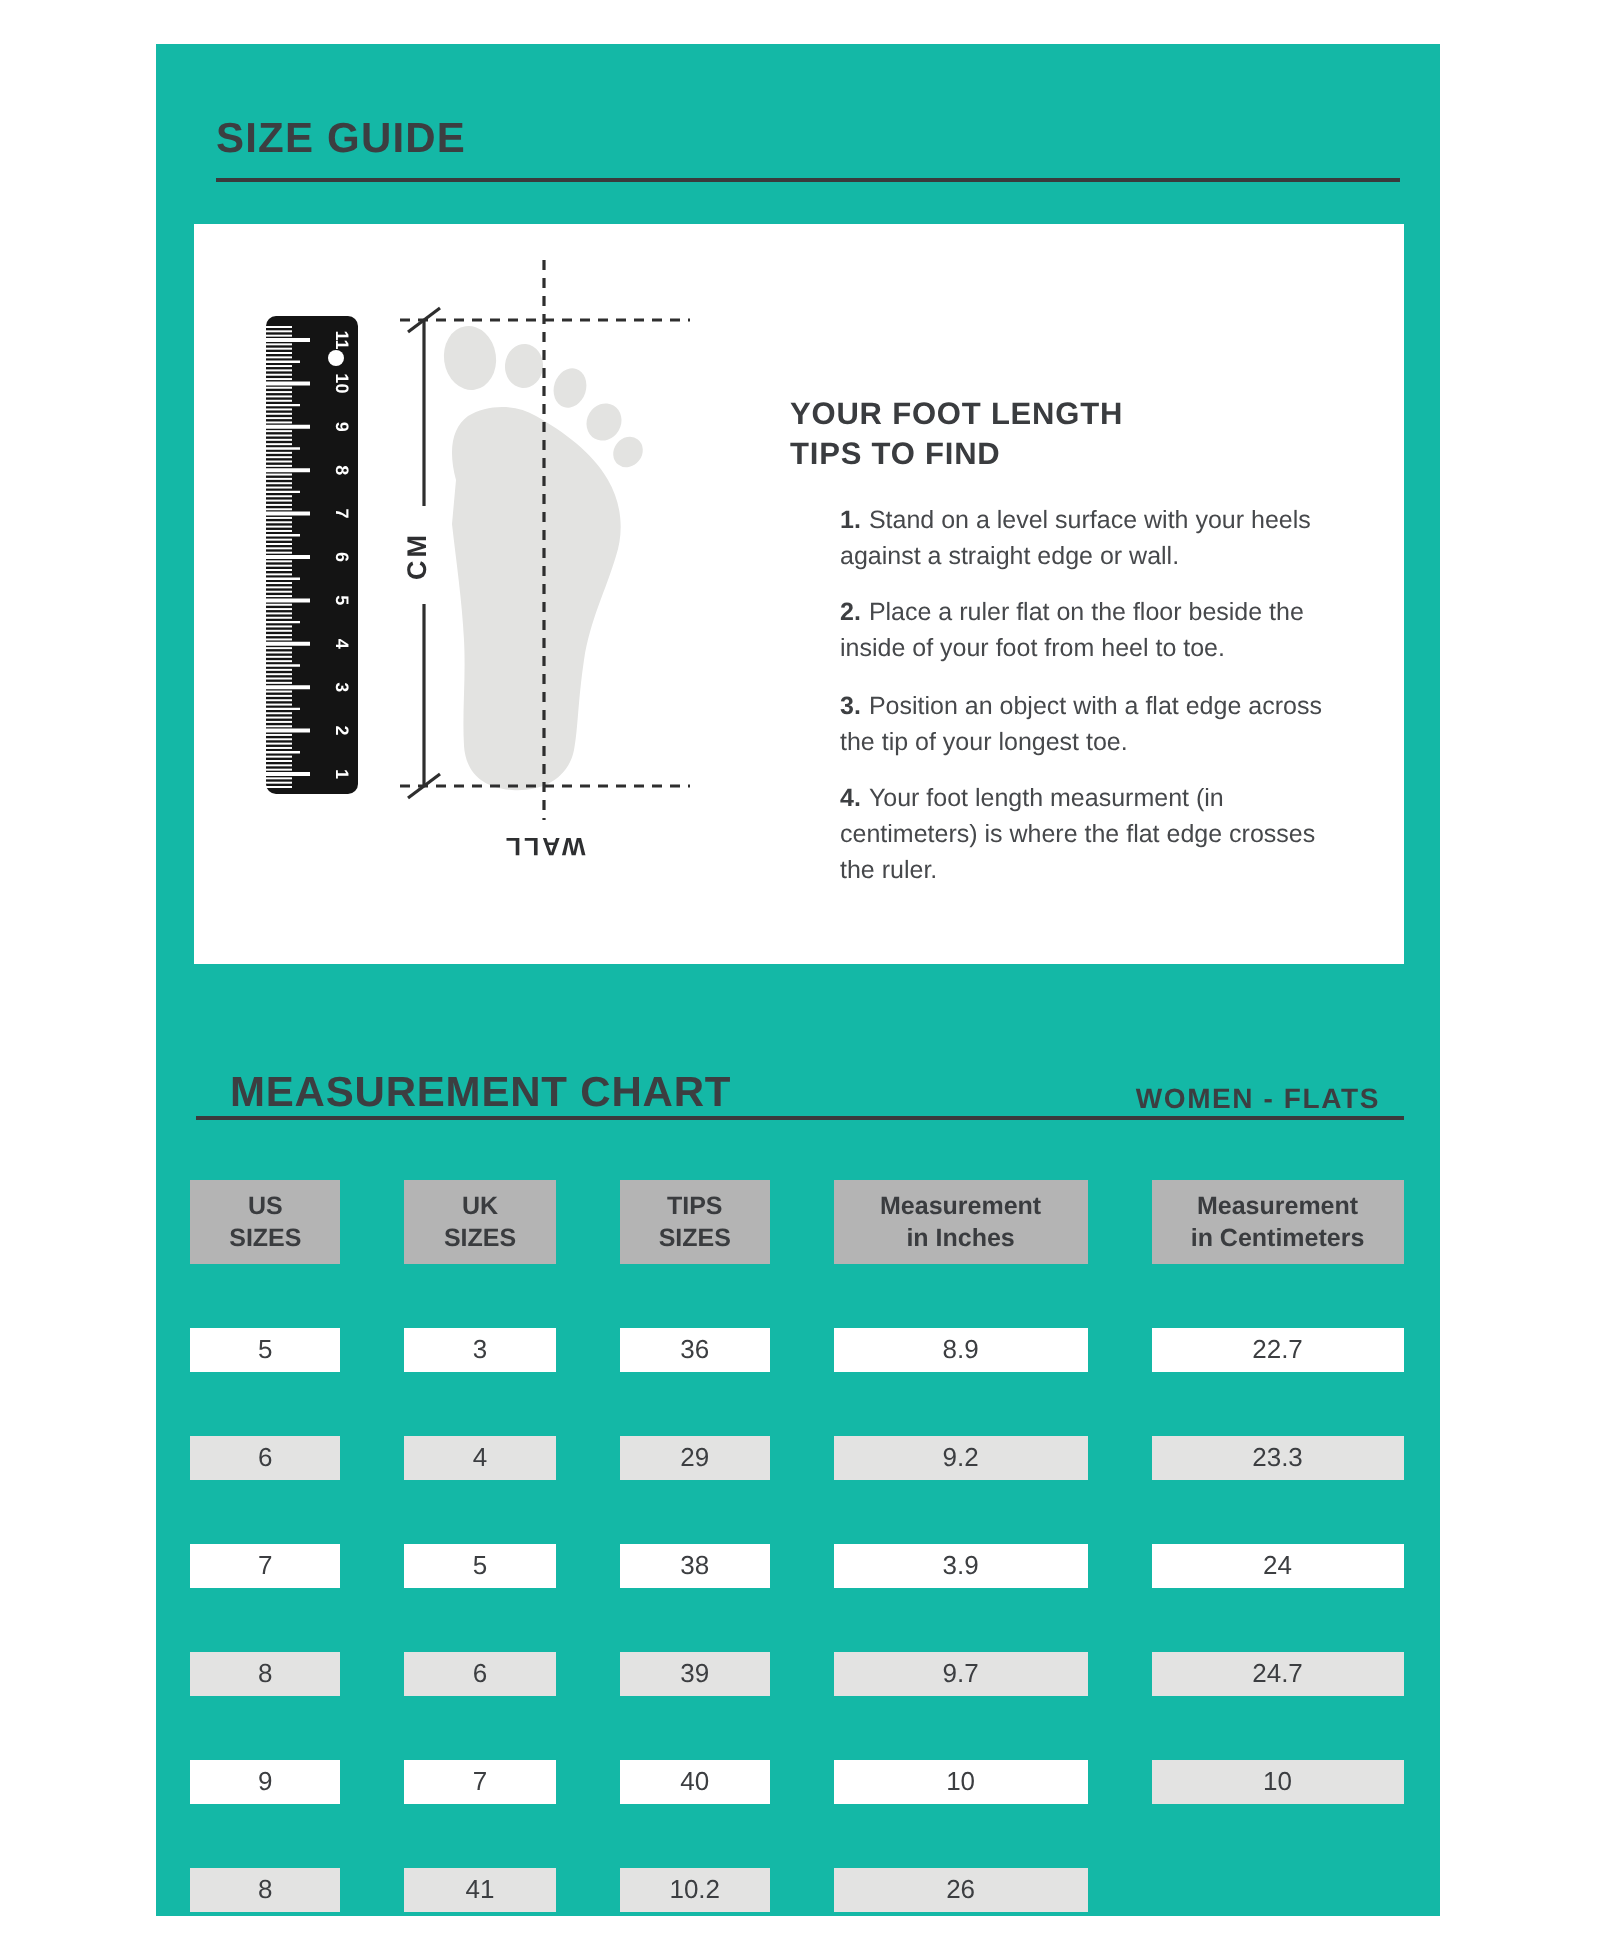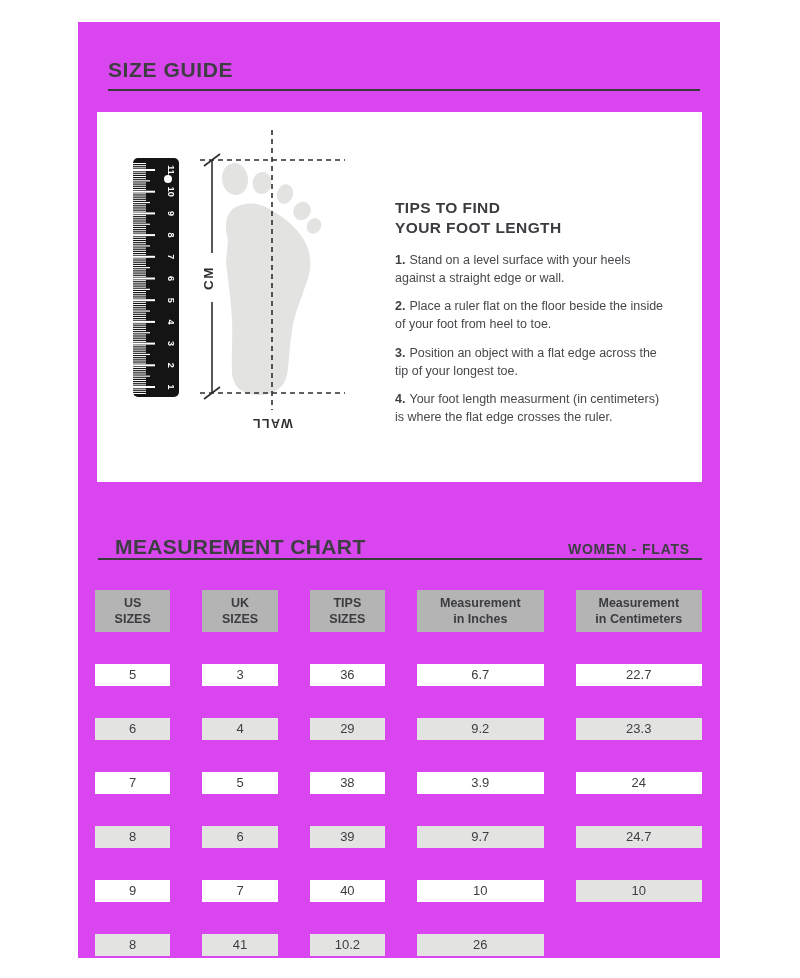--- a/index.html
+++ b/index.html
@@ -1,41 +1,41 @@
 <!DOCTYPE html>
 <html><head>
 <meta charset="utf-8">
 <style>
   html,body{margin:0;padding:0;}
   body{
     width:800px;height:978px;position:relative;background:#ffffff;
     font-family:"Liberation Sans","DejaVu Sans",sans-serif;
     color:#3d3f42;-webkit-font-smoothing:antialiased;
   }
-  .panel{position:absolute;left:78px;top:22px;width:642px;height:936px;background:#d946ef;}
+  .panel{position:absolute;left:78px;top:22px;width:642px;height:936px;background:#14b8a6;}
 
   
   .sg-title{position:absolute;left:30px;top:36px;font-size:21px;font-weight:700;
     letter-spacing:.6px;color:#3c3e41;}
   .sg-rule{position:absolute;left:30px;right:20px;top:67px;border-top:2px solid #3a3a3c;}
 
   
   .diagram-box{position:absolute;left:19px;top:90px;width:605px;height:370px;background:#ffffff;}
   .diagram-svg{position:absolute;left:0;top:0;}
   .ruler-num{fill:#ffffff;font-size:9px;font-weight:600;text-anchor:middle;
     font-family:"Liberation Sans","DejaVu Sans",sans-serif;}
   .svg-cm{fill:#2e2f31;font-size:13.5px;font-weight:700;letter-spacing:1.5px;text-anchor:middle;
     font-family:"Liberation Sans","DejaVu Sans",sans-serif;}
   .svg-wall{fill:#2e2f31;font-size:12.5px;font-weight:600;letter-spacing:1.5px;text-anchor:middle;
     font-family:"Liberation Sans","DejaVu Sans",sans-serif;}
 
   
   .tips{position:absolute;left:298px;top:86px;width:276px;}
   .tips-heading{font-size:15.5px;font-weight:700;letter-spacing:.4px;color:#3a3c3f;line-height:1.32;}
-  .tips-list{margin-top:13px;}
+  .tips-list{margin-top:13px;margin-left:25px;}
   .tip{margin:0 0 11px 0;font-size:12.5px;line-height:1.42;color:#46484b;}
   .tip b{font-weight:700;margin-right:4px;color:#3d3f42;}
 
   
   .mc-title{position:absolute;left:37px;top:513px;font-size:21px;font-weight:700;
     letter-spacing:.4px;color:#3c3e41;}
   .mc-subtitle{position:absolute;right:30px;top:519px;font-size:14px;font-weight:700;
     letter-spacing:.8px;color:#3c3e41;}
   .mc-rule{position:absolute;left:20px;right:18px;top:536px;border-top:2px solid #3a3a3c;}
 
@@ -214,22 +214,22 @@
         <line x1="107" y1="54" x2="123" y2="42"></line>
         <line x1="107" y1="287" x2="123" y2="275"></line>
       </g>
 
       <text class="svg-cm" x="112" y="170" transform="rotate(-90 112 166)">CM</text>
       <text class="svg-wall" x="175" y="315" transform="rotate(180 175 311)">WALL</text>
     </svg>
 
     <div class="tips">
       <div class="tips-heading">
+        <div>YOUR FOOT LENGTH</div>
         <div>TIPS TO FIND</div>
-        <div>YOUR FOOT LENGTH</div>
       </div>
       <div class="tips-list">
           <p class="tip"><b>1.</b>Stand on a level surface with your heels against a straight edge or wall.</p>
           <p class="tip"><b>2.</b>Place a ruler flat on the floor beside the inside of your foot from heel to toe.</p>
           <p class="tip"><b>3.</b>Position an object with a flat edge across the tip of your longest toe.</p>
           <p class="tip"><b>4.</b>Your foot length measurment (in centimeters) is where the flat edge crosses the ruler.</p>
         </div>
     </div>
   </div>
 
@@ -244,21 +244,21 @@
 SIZES</div>
       <div class="th">TIPS
 SIZES</div>
       <div class="th">Measurement
 in Inches</div>
       <div class="th">Measurement
 in Centimeters</div>
       <div class="td">5</div>
       <div class="td">3</div>
       <div class="td">36</div>
-      <div class="td">6.7</div>
+      <div class="td">8.9</div>
       <div class="td">22.7</div>
       <div class="td alt">6</div>
       <div class="td alt">4</div>
       <div class="td alt">29</div>
       <div class="td alt">9.2</div>
       <div class="td alt">23.3</div>
       <div class="td">7</div>
       <div class="td">5</div>
       <div class="td">38</div>
       <div class="td">3.9</div>

